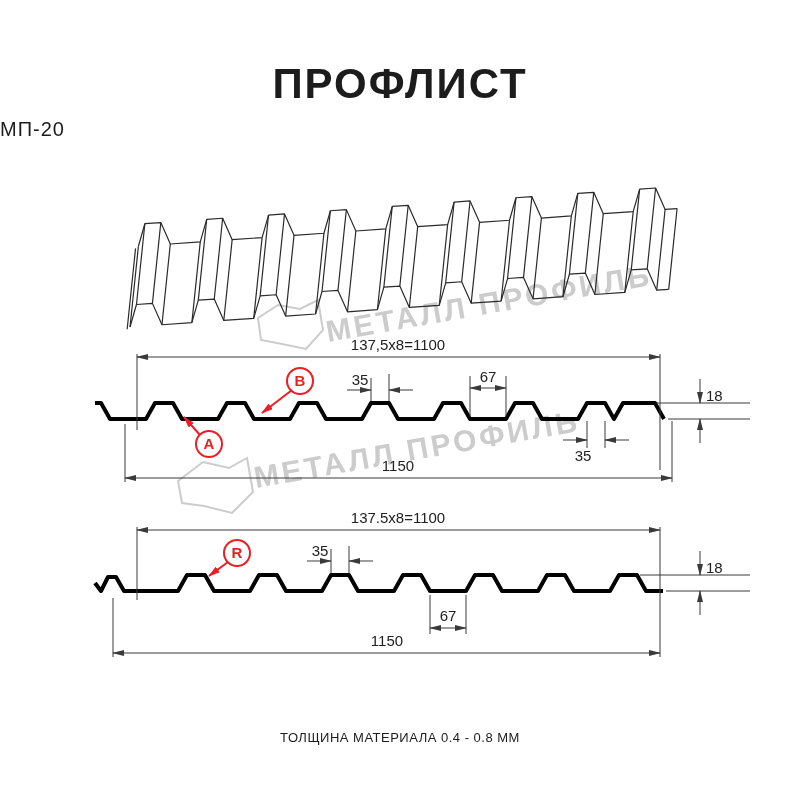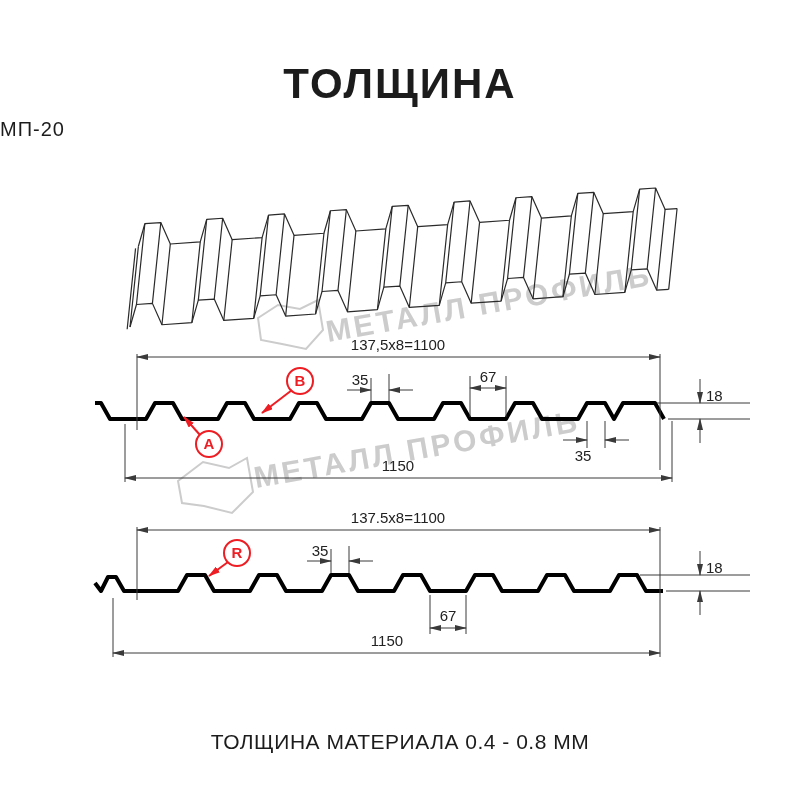--- a/index.html
+++ b/index.html
@@ -3,37 +3,37 @@
 <meta charset="utf-8">
 <style>
   html,body{margin:0;padding:0;background:#ffffff;}
   .stage{position:relative;width:800px;height:800px;background:#ffffff;overflow:hidden;
          font-family:"Liberation Sans", sans-serif;}
   .title{position:absolute;left:0;top:60px;width:800px;text-align:center;
          font-size:42px;font-weight:800;letter-spacing:2px;color:#1c1c1c;}
   .subtitle{position:absolute;left:0;top:118px;width:800px;
          font-size:20px;font-weight:500;letter-spacing:1px;color:#1c1c1c;}
   .footer{position:absolute;left:0;top:730px;width:800px;text-align:center;
-         font-size:21px;font-weight:500;letter-spacing:0.5px;color:#1c1c1c;}
+         font-size:13px;font-weight:500;letter-spacing:0.5px;color:#1c1c1c;}
   svg{position:absolute;left:0;top:0;}
   .thin{stroke:#3a3a3a;stroke-width:1;fill:none;}
   .thick{stroke:#000000;stroke-width:4;fill:none;stroke-linejoin:round;}
   .sheet{stroke:#2a2a2a;stroke-width:1.2;fill:none;stroke-linejoin:round;}
   .wm{stroke:#cccccc;stroke-width:2;fill:none;}
   .wmtext{fill:#cccccc;font-size:30px;font-weight:700;letter-spacing:3px;}
   .dimtext{fill:#222222;font-size:15px;}
   .red{stroke:#ee1d23;stroke-width:2;fill:none;}
   .redtext{fill:#ee1d23;font-size:15px;font-weight:700;}
 </style>
 </head>
 <body>
 
 <div class="stage">
 
-  <div class="title">ТОЛЩИНА</div>
+  <div class="title">ПРОФЛИСТ</div>
   <div class="subtitle">МП-20</div>
 
   <svg width="800" height="800" viewBox="0 0 800 800">
     <defs>
       <marker id="arrD" markerUnits="userSpaceOnUse" markerWidth="12" markerHeight="6" refX="11" refY="3" orient="auto">
         <path d="M0,0 L12,3 L0,6 z" fill="#3a3a3a"></path>
       </marker>
       <marker id="arrR" markerUnits="userSpaceOnUse" markerWidth="12" markerHeight="7" refX="11" refY="3.5" orient="auto">
         <path d="M0,0 L12,3.5 L0,7 z" fill="#ee1d23"></path>
       </marker>

